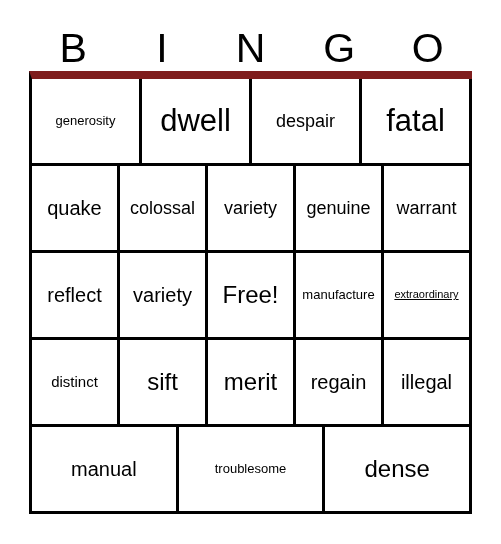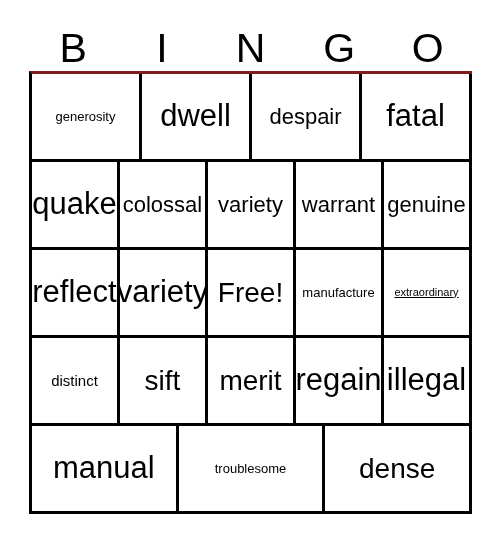--- a/index.html
+++ b/index.html
@@ -41,21 +41,21 @@
     letter-spacing: 0;
     color: #000000;
   }
   
   #grid {
     position: absolute;
     left: 29px;
     top: 71px;
     width: 443px;
     height: 443px;
-    border-top: 3px solid #7f1d1d;
+    border-top: 8px solid #7f1d1d;
     border-left: 3px solid #000000;
     box-sizing: border-box;
     display: flex;
     flex-direction: column;
   }
   .grid-row {
     flex: 1 1 0;
     display: flex;
     min-height: 0;
   }
@@ -73,23 +73,23 @@
   }
   .cell-text {
     display: block;
     text-align: center;
     white-space: nowrap;
     line-height: 1.05;
     padding: 0 2px;
   }
   
   .sz-xl   { font-size: 31px; }
-  .sz-lg   { font-size: 28px; }
-  .sz-md   { font-size: 31px; }
-  .sz-sm   { font-size: 22px; }
+  .sz-lg   { font-size: 24px; }
+  .sz-md   { font-size: 20px; }
+  .sz-sm   { font-size: 18px; }
   .sz-xs   { font-size: 15px; }
   .sz-xxs  { font-size: 13px; }
   .sz-tiny { font-size: 11px; text-decoration: underline; }
 </style>
 </head>
 <body>
 
 <div id="card">
 
   <div id="header-row">
@@ -121,24 +121,24 @@
       <div class="cell">
           <span class="cell-text sz-md">quake</span>
         </div>
       <div class="cell">
           <span class="cell-text sz-sm">colossal</span>
         </div>
       <div class="cell">
           <span class="cell-text sz-sm">variety</span>
         </div>
       <div class="cell">
-          <span class="cell-text sz-sm">warrant</span>
+          <span class="cell-text sz-sm">genuine</span>
         </div>
       <div class="cell">
-          <span class="cell-text sz-sm">genuine</span>
+          <span class="cell-text sz-sm">warrant</span>
         </div>
     </div>
 
     <div class="grid-row">
       <div class="cell">
           <span class="cell-text sz-md">reflect</span>
         </div>
       <div class="cell">
           <span class="cell-text sz-md">variety</span>
         </div>

